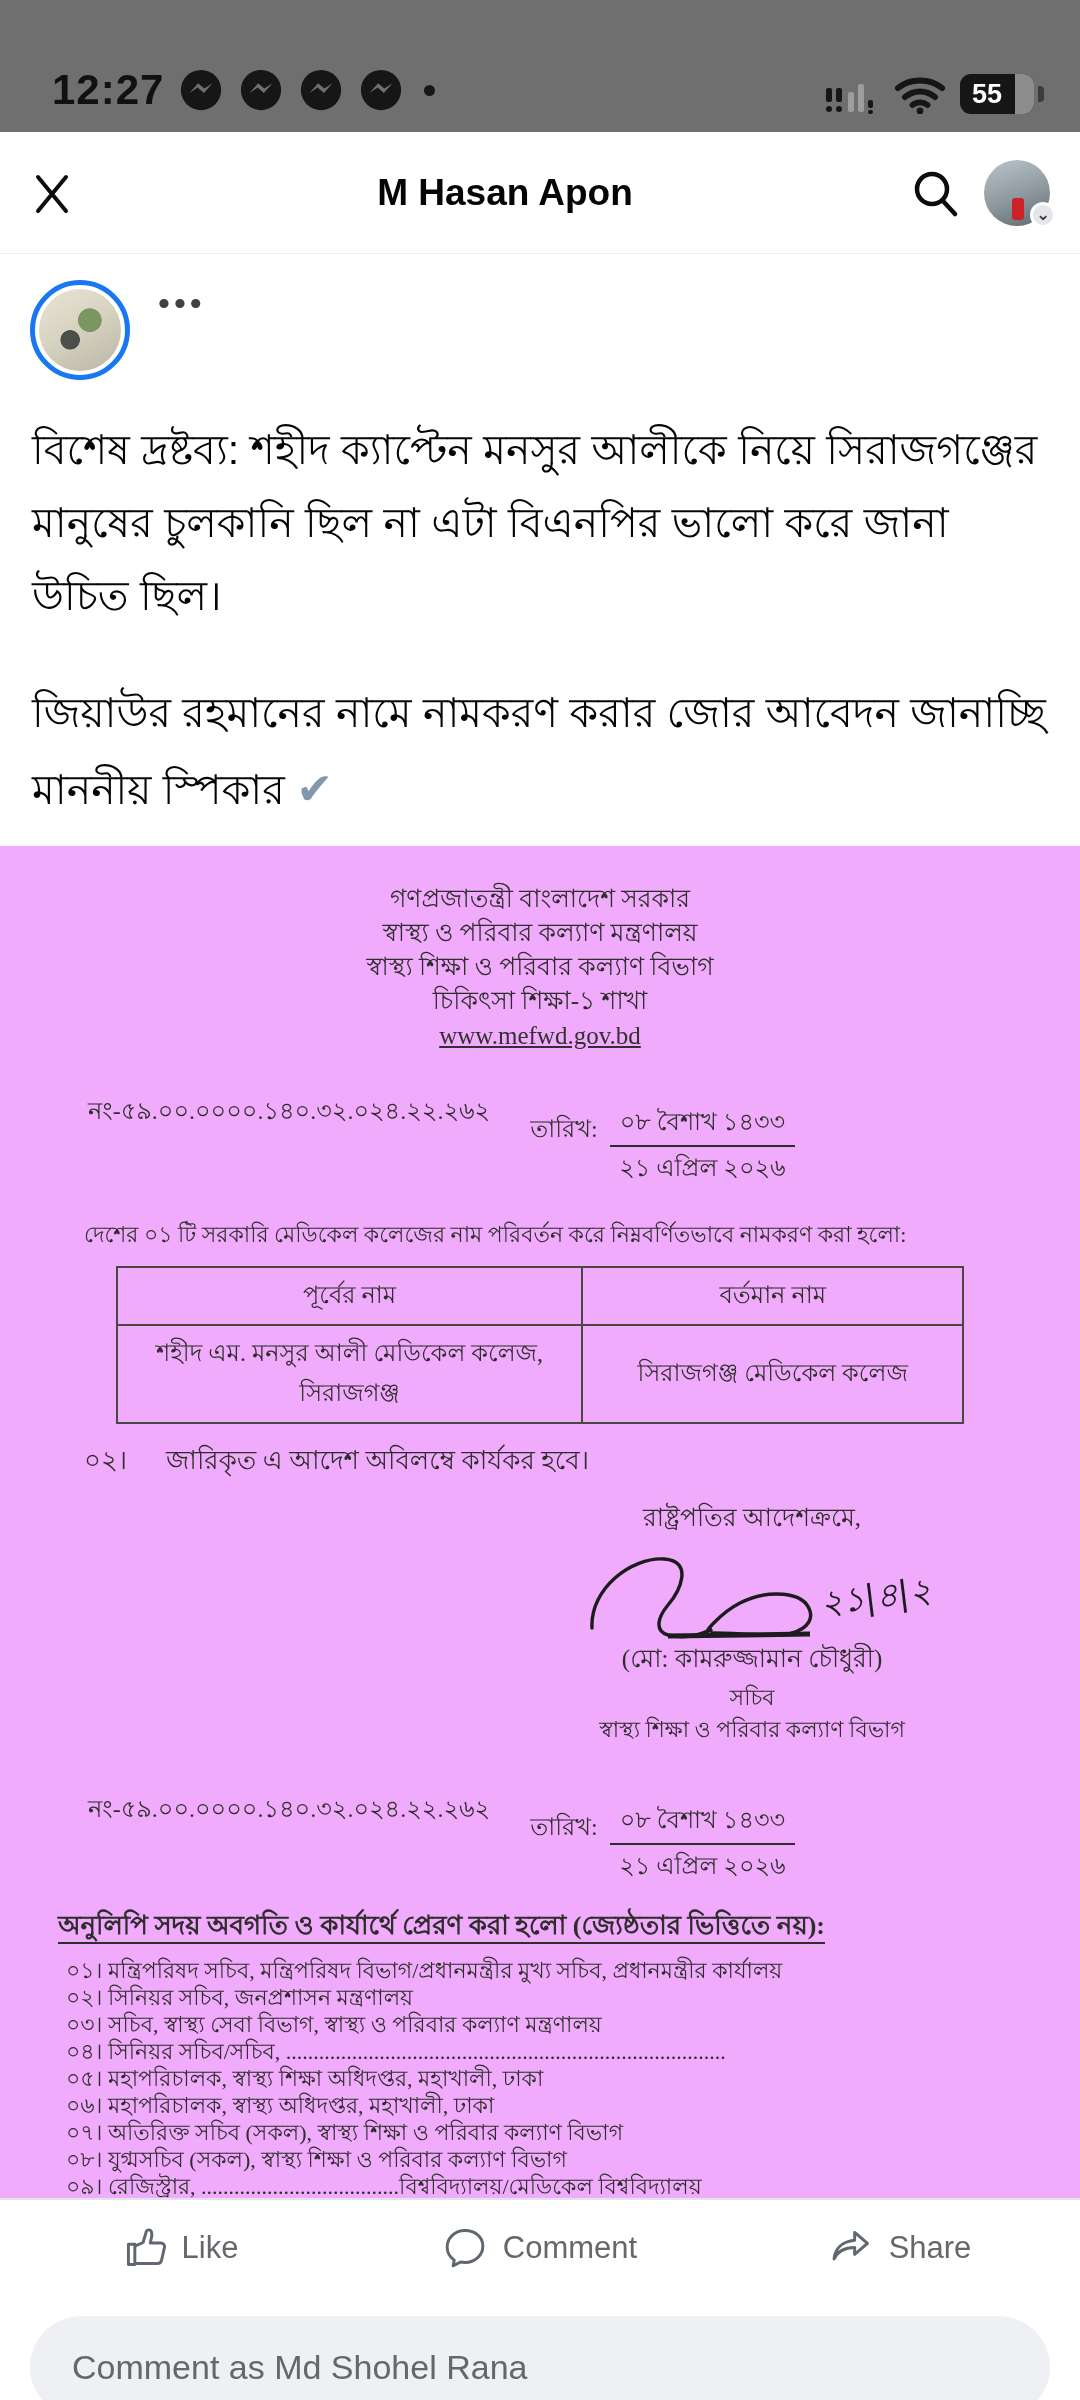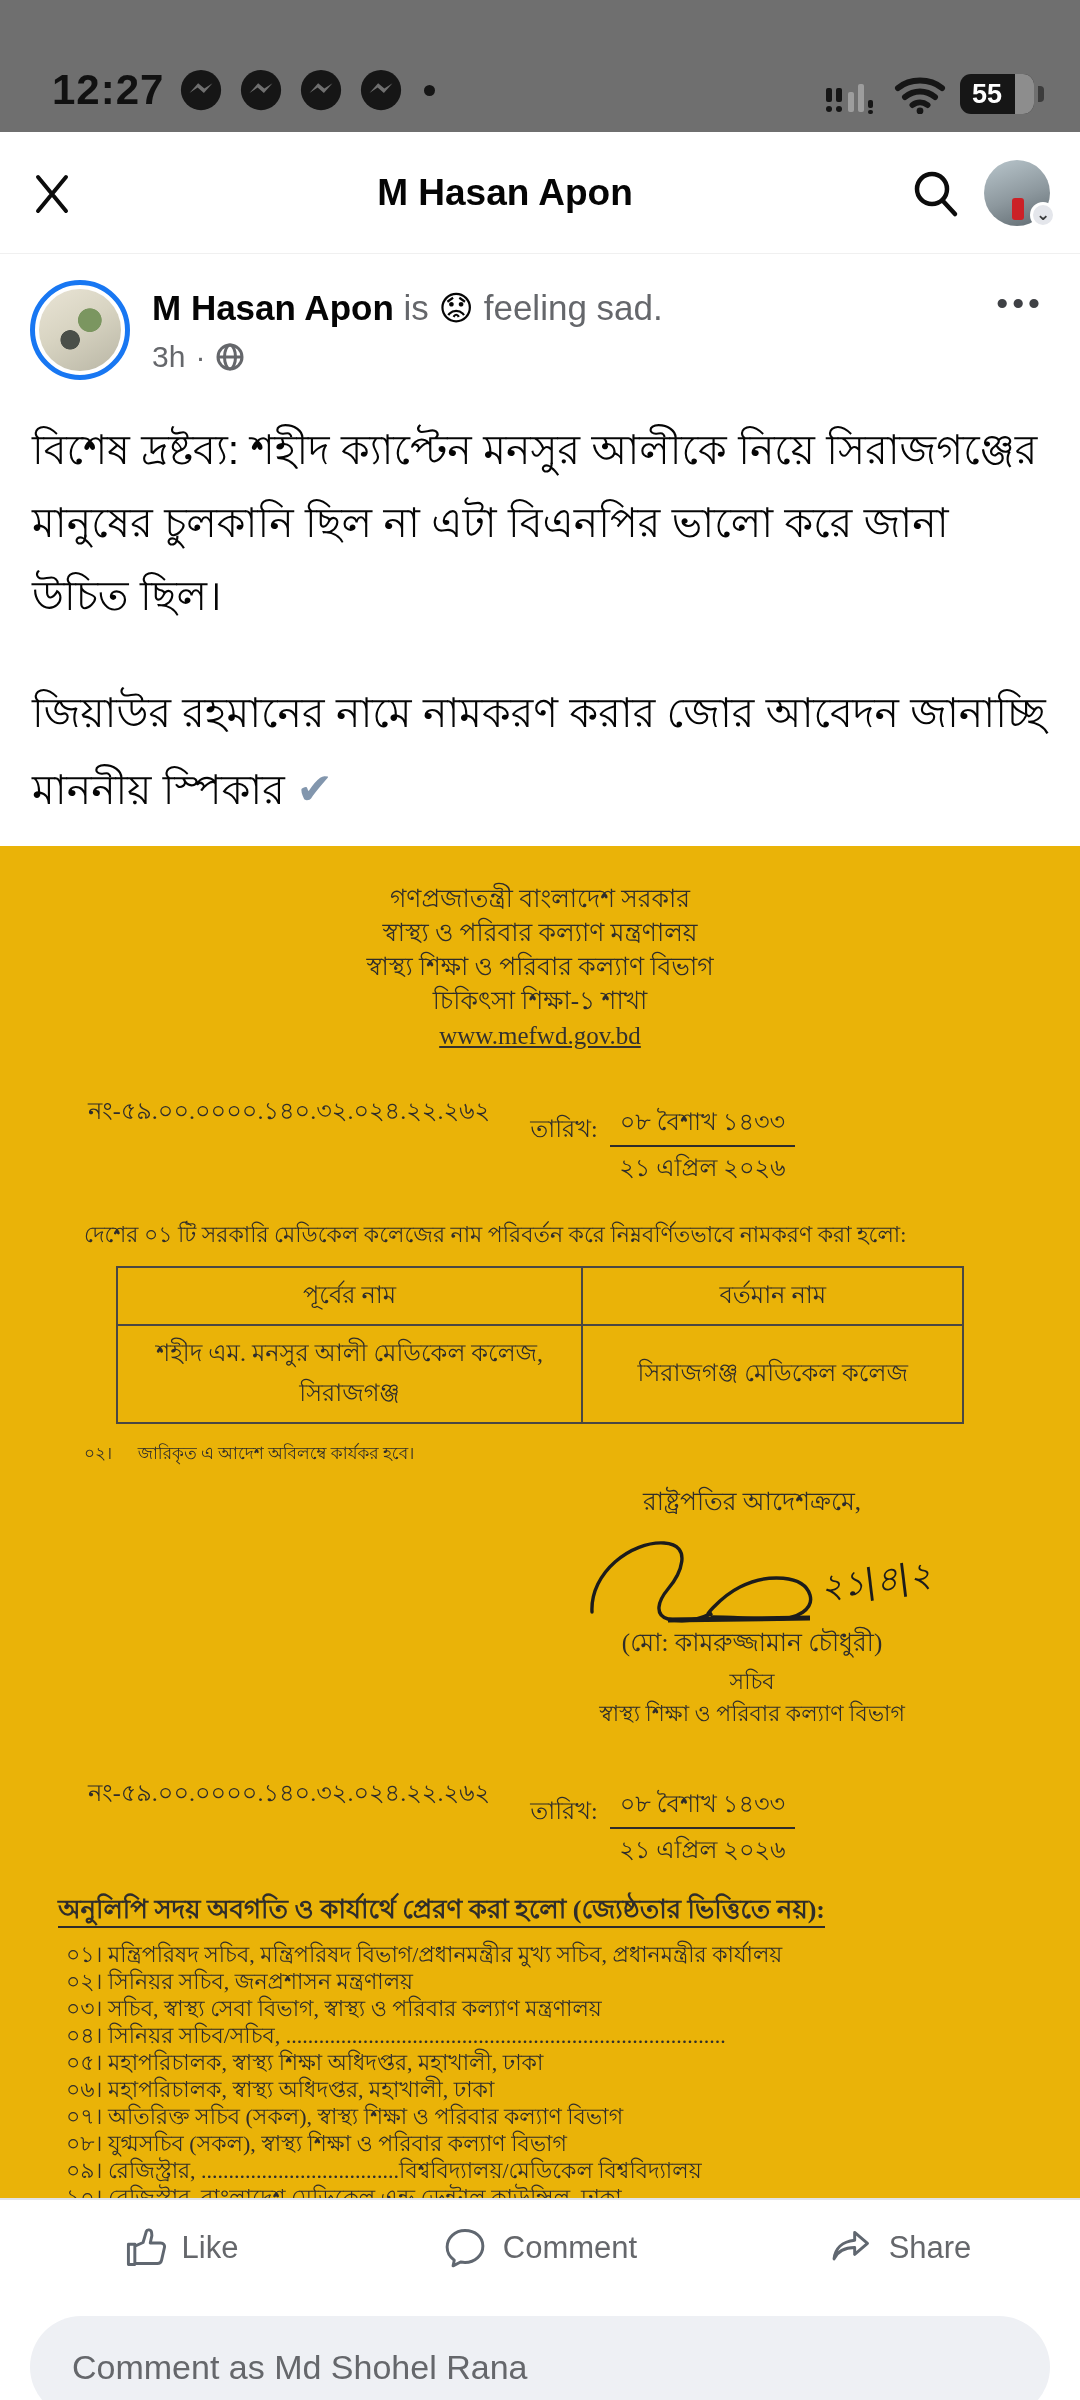--- a/index.html
+++ b/index.html
@@ -70,41 +70,41 @@
   .p-meta { margin-top:8px; display:flex; align-items:center; gap:10px; color:#65676b; font-size:30px; }
   .p-menu { color:#3f4145; font-size:34px; letter-spacing:4px; padding:6px 6px; line-height:1; }
 
   .post-text { padding:26px 32px 0 32px; }
   .post-text p { font-size:41px; line-height:1.78; color:#050505; }
   .post-text p + p { margin-top:44px; }
   .check { color:#8296ad; font-size:44px; font-weight:700; }
 
   
   .doc {
-    margin-top:18px; height:1352px; flex:0 0 auto; background:#eab308;
+    margin-top:18px; height:1352px; flex:0 0 auto; background:#f0abfc;
     overflow:hidden; position:relative;
     font-family:"Liberation Serif","DejaVu Serif",serif;
     color:#2f2d2b; padding:36px 58px 0 58px;
   }
   .doc-letterhead { text-align:center; font-size:25px; line-height:34px; }
   .doc-site { text-align:center; font-size:25px; line-height:36px; text-decoration:underline; color:#33312e; }
   .doc-meta-row { display:flex; align-items:flex-start; margin-top:16px; padding:0 6px 0 30px;gap:40px; }
   .doc-memo { font-size:24px; padding-top:22px; }
   .doc-date { display:flex; align-items:center; gap:12px; font-size:24px; }
   .doc-date .frac { display:flex; flex-direction:column; text-align:center;margin-top:33px; }
   .doc-date .frac .top { border-bottom:2px solid #2f2d2b; padding:0 10px 2px 10px; }
   .doc-date .frac .bot { padding-top:2px; }
   .doc-title { text-align:center; margin-top:10px; font-size:30px; font-weight:700; }
   .doc-title span { border-bottom:3px solid #2f2d2b; padding-bottom:3px; }
   .doc-body { margin-top:28px; font-size:22px; padding-left:26px; }
   .doc-table { width:88%; margin:12px auto 0 auto; border-collapse:collapse; font-size:24px; }
   .doc-table th, .doc-table td { border:2px solid #4a4743; padding:8px 10px; }
   .doc-table th { font-weight:400; }
   .doc-table td { text-align:center; }
-  .doc-clause { margin-top:16px; font-size:17px; padding-left:26px; white-space:pre-wrap; }
+  .doc-clause { margin-top:16px; font-size:26px; padding-left:26px; white-space:pre-wrap; }
   .doc-sign { margin-top:14px; margin-left:46%; width:52%; text-align:center; }
   .doc-sign .by-order { font-size:25px; }
   .doc-sign svg { display:block; margin:2px auto -14px auto; }
   .doc-sign .sname { font-size:25px; }
   .doc-sign .sdesig { font-size:22px; line-height:32px; }
   .doc-meta-row.second { margin-top:22px; }
   .cc-head { margin-top:18px; font-size:26px; font-weight:700; }
   .cc-head span { border-bottom:2px solid #2f2d2b; padding-bottom:2px; }
   .cc-list { margin-top:8px; padding-left:8px; }
   .cc-list div { font-size:22px; line-height:27px; }
@@ -189,37 +189,20 @@
       <span class="mic"></span>
       <span class="chev">⌄</span>
     </div>
   </div>
 </div>
 
 <div class="post-header">
   <div class="p-avatar-ring">
     <div class="p-avatar"></div>
   </div>
-  <div class="p-head-main">
-    <div class="p-title">
-      <span class="author">M Hasan Apon</span>
-      <span class="muted">is</span>
-      <span class="emoji">😟</span>
-      <span class="muted">feeling sad.</span>
-    </div>
-    <div class="p-meta">
-      <span>3h</span>
-      <span>·</span>
-      <svg width="30" height="30" viewBox="0 0 30 30">
-          <circle cx="15" cy="15" r="12" stroke="#65676b" stroke-width="3" fill="none"></circle>
-          <ellipse cx="15" cy="15" rx="5.5" ry="12" stroke="#65676b" stroke-width="3" fill="none"></ellipse>
-          <path d="M3.5 15 h23" stroke="#65676b" stroke-width="3"></path>
-        </svg>
-    </div>
-  </div>
   <div class="p-menu">•••</div>
 </div>
 
 <div class="post-text">
   <p>বিশেষ দ্রষ্টব্য: শহীদ ক্যাপ্টেন মনসুর আলীকে নিয়ে সিরাজগঞ্জের মানুষের চুলকানি ছিল না এটা বিএনপির ভালো করে জানা উচিত ছিল।</p>
   <p><span>জিয়াউর রহমানের নামে নামকরণ করার জোর আবেদন জানাচ্ছি মাননীয় স্পিকার </span><span class="check">✔</span></p>
 </div>
 
 <div class="doc">
   <div class="doc-letterhead">

